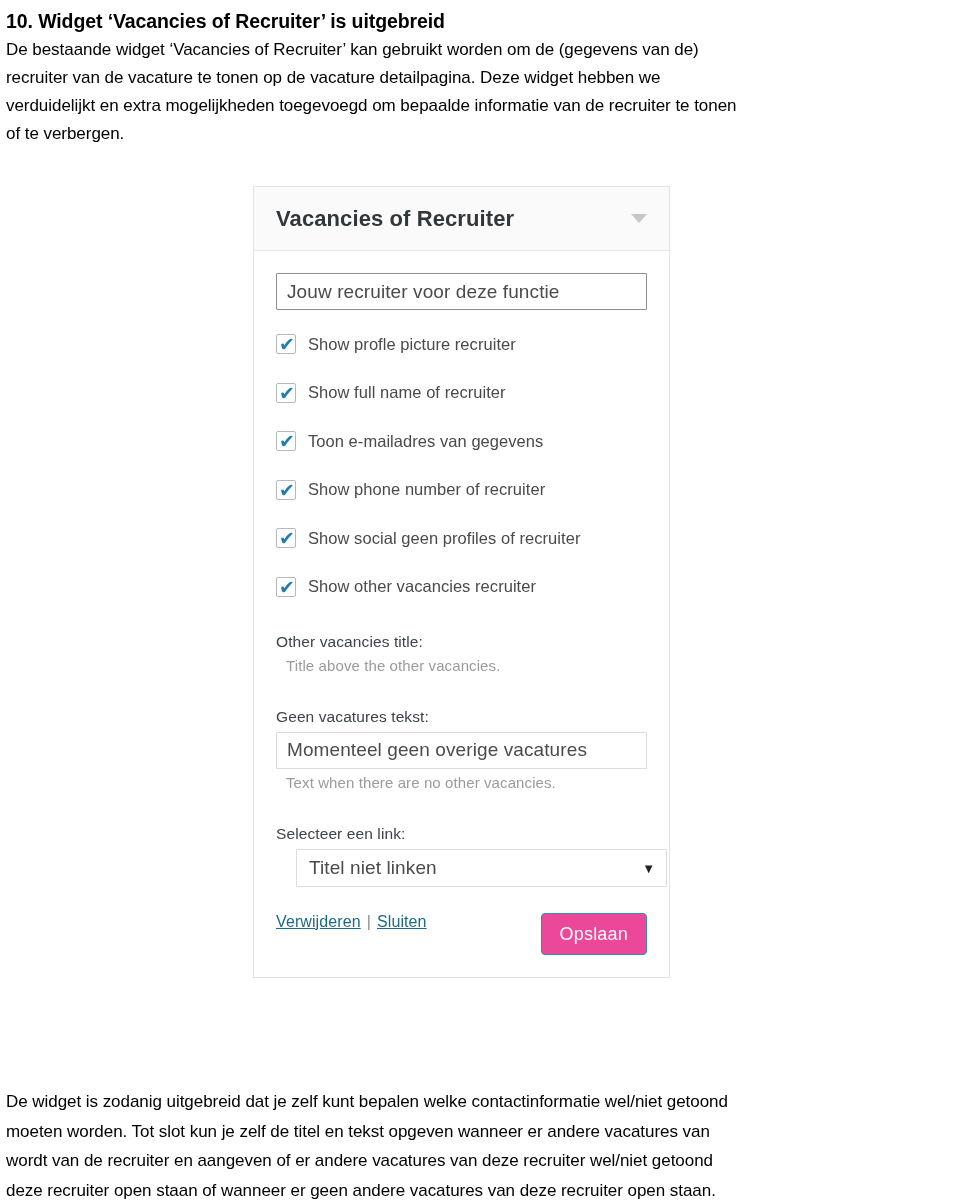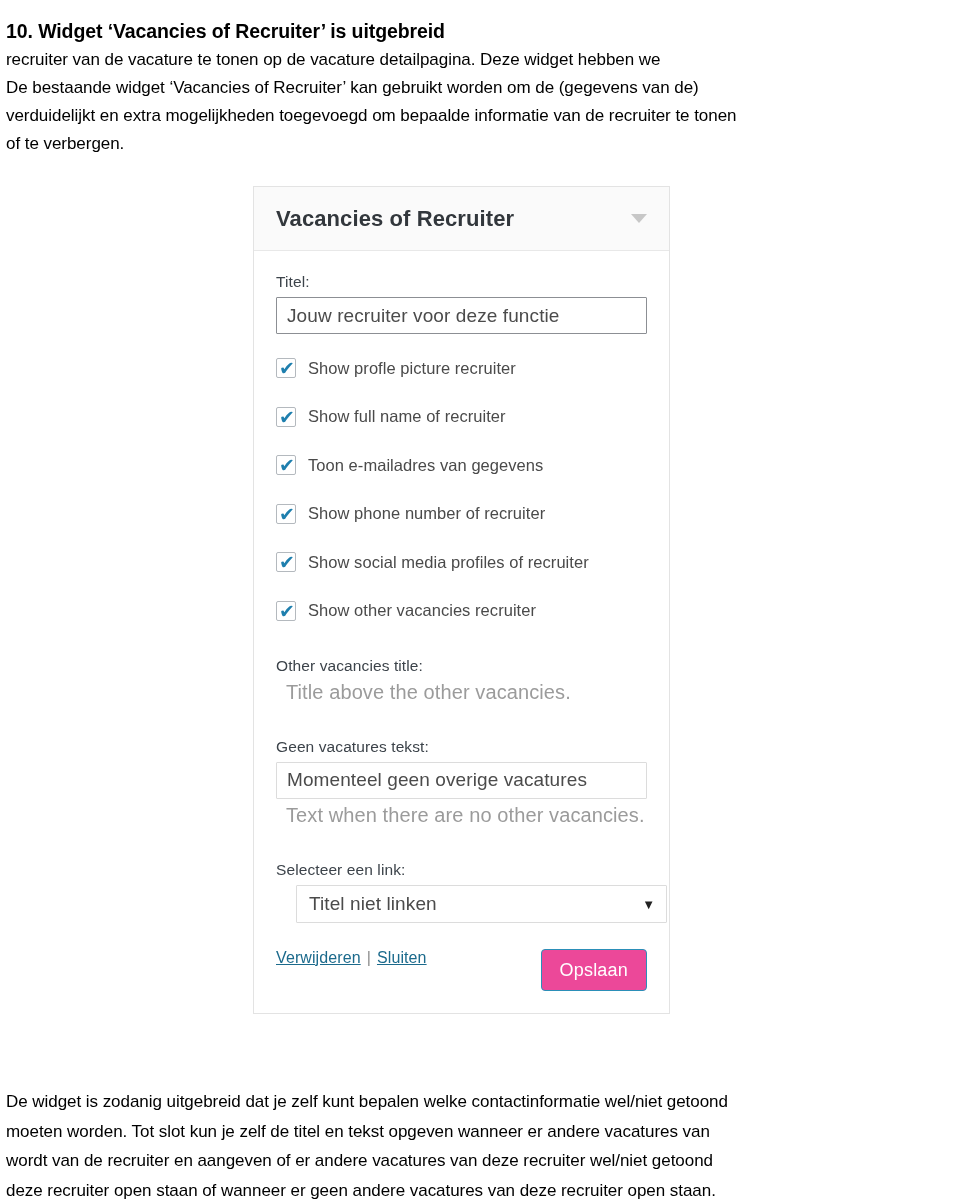--- a/index.html
+++ b/index.html
@@ -21,21 +21,21 @@
     position: absolute;
     left: 6px;
     top: 0px;
     width: 948px;
   }
   .doc-heading {
     font-size: 19.5px;
     font-weight: bold;
     line-height: 26px;
     letter-spacing: -0.1px;
-    margin: 18px 0 2px 0;
+    margin: 8px 0 2px 0;
     color: #000;
   }
   .doc-para {
     font-size: 17px;
     line-height: 28px;
     margin: 0;
     color: #000;
     letter-spacing: -0.05px;
   }
   .doc-para span.line { display: block; }
@@ -152,21 +152,21 @@
   }
   .cbox-label {
     font-size: 16.5px;
     color: #4a4a4a;
     letter-spacing: 0.05px;
     white-space: nowrap;
   }
 
   .group { margin-top: 34px; }
   .help-text {
-    font-size: 20px;
+    font-size: 15px;
     color: #9b9b9b;
     margin-top: 5px;
     padding-left: 10px;
     letter-spacing: 0.1px;
   }
 
   .select-wrap {
     position: relative;
     width: 100%;
     padding-left: 20px;
@@ -227,38 +227,37 @@
     cursor: pointer;
     letter-spacing: 0.2px;
   }
 </style>
 </head>
 <body>
 
 <div class="doc">
   <h1 class="doc-heading">10. Widget ‘Vacancies of Recruiter’ is uitgebreid</h1>
   <p class="doc-para">
+    <span class="line">De bestaande widget ‘Vacancies of Recruiter’ kan gebruikt worden om de (gegevens van de)</span>
     <span class="line">recruiter van de vacature te tonen op de vacature detailpagina. Deze widget hebben we</span>
-    <span class="line">De bestaande widget ‘Vacancies of Recruiter’ kan gebruikt worden om de (gegevens van de)</span>
     <span class="line">verduidelijkt en extra mogelijkheden toegevoegd om bepaalde informatie van de recruiter te tonen</span>
     <span class="line">of te verbergen.</span>
   </p>
 </div>
 
 <div class="widget-panel">
 
   <div class="widget-header">
     <div class="widget-title">Vacancies of Recruiter</div>
     <div class="chevron-down"></div>
   </div>
 
   <div class="widget-body">
 
     <div>
-      <div class="field-label">Titel:</div>
       <input class="text-input" type="text" value="Jouw recruiter voor deze functie" style="">
     </div>
 
     <div class="checkbox-list">
 
       <div class="checkbox-row">
         <span class="cbox">
             <span class="tick">✔</span>
           </span>
         <span class="cbox-label">Show profle picture recruiter</span>
@@ -282,21 +281,21 @@
         <span class="cbox">
             <span class="tick">✔</span>
           </span>
         <span class="cbox-label">Show phone number of recruiter</span>
       </div>
 
       <div class="checkbox-row">
         <span class="cbox">
             <span class="tick">✔</span>
           </span>
-        <span class="cbox-label">Show social media profiles of recruiter</span>
+        <span class="cbox-label">Show social geen profiles of recruiter</span>
       </div>
 
       <div class="checkbox-row">
         <span class="cbox">
             <span class="tick">✔</span>
           </span>
         <span class="cbox-label">Show other vacancies recruiter</span>
       </div>
 
     </div>

